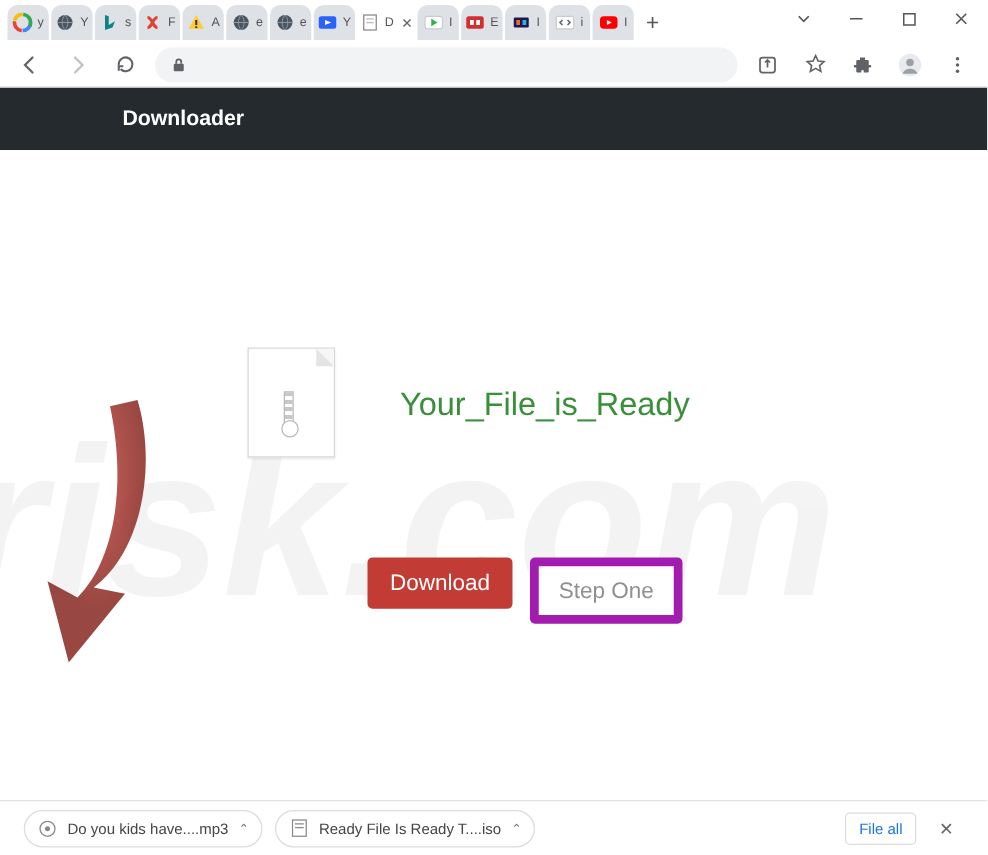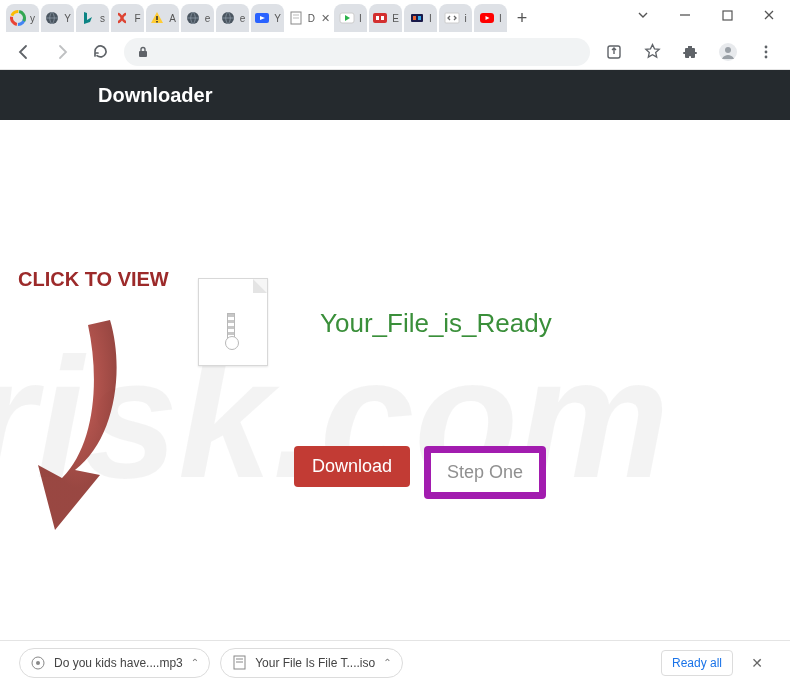--- a/index.html
+++ b/index.html
@@ -10,21 +10,21 @@
 .tab.small{width:33px;justify-content:center}
 .tab.active{background:#fff}
 .tab .fav{width:16px;height:16px;display:flex;align-items:center;justify-content:center;font-size:12px}
 .newtab{width:26px;height:26px;display:flex;align-items:center;justify-content:center;font-size:18px;color:#555;border-radius:50%}
 .winctrl{display:flex;align-items:center}
 .winbtn{width:42px;height:30px;display:flex;align-items:center;justify-content:center;color:#555}
 .toolbar{height:36px;background:#fff;display:flex;align-items:center;padding:0 10px;gap:10px;border-bottom:1px solid #e4e4e4}
 .tbtn{width:28px;height:28px;display:flex;align-items:center;justify-content:center;color:#5f6368;border-radius:50%}
 .omni{flex:1;height:28px;background:#f1f3f4;border-radius:14px;display:flex;align-items:center;padding:0 12px;color:#5f6368}
 .page{position:relative;height:570px;overflow:hidden}
-.pagehdr{height:50px;background:#252a2e;color:#fff;display:flex;align-items:center;padding-left:98px;font-size:20px;font-weight:bold}
+.pagehdr{height:50px;background:#252a2e;color:#fff;display:flex;align-items:center;padding-left:98px;font-size:17px;font-weight:bold}
 .content{position:relative;height:520px;background:#fff}
 .watermark{position:absolute;inset:0;pointer-events:none;opacity:0.09}
 .wt{font-size:230px;font-weight:bold;font-style:italic;color:#888;position:absolute}
 .clickview{position:absolute;left:18px;top:148px;color:#9c2a2a;font-weight:bold;font-size:20px;font-family:Arial} 
 .arrow{position:absolute;left:20px;top:190px}
 .fileicon{position:absolute;left:198px;top:158px;width:70px;height:88px;background:#fff;border:1px solid #d8d8d8;box-shadow:0 1px 2px rgba(0,0,0,.1)}
 .fileicon::before{content:"";position:absolute;right:0;top:0;border-style:solid;border-width:0 14px 14px 0;border-color:transparent #f6f6f6 transparent transparent}
 .fileicon::after{content:"";position:absolute;right:0;top:0;border-style:solid;border-width:14px 0 0 14px;border-color:transparent transparent transparent #e4e4e4}
 .zip{position:absolute;left:28px;top:34px;width:8px;height:28px;background:repeating-linear-gradient(180deg,#c7c7c7 0 3px,#fff 3px 6px);border:1px solid #b8b8b8}
 .zip::after{content:"";position:absolute;left:-3px;bottom:-10px;width:12px;height:12px;border:1px solid #b8b8b8;border-radius:50%;background:#fff}
@@ -266,21 +266,20 @@
     </div>
     <svg class="arrow" width="130" height="230">
       <defs>
           <radialGradient id="rg" cx="50%" cy="30%">
             <stop offset="0%" stop-color="#c24a42"></stop>
             <stop offset="100%" stop-color="#8b2e28"></stop>
           </radialGradient>
         </defs>
       <path d="M90 10 C 105 60, 95 130, 55 160 L 80 165 L 35 220 L 18 155 L 42 168 C 75 135, 80 70, 68 15 Z" fill="url(#rg)" opacity="0.88"></path>
     </svg>
-    <div class="clickview">CLICK TO VIEW</div>
     <div class="fileicon">
         <div class="zip"></div>
       </div>
     <div class="readytxt">Your_File_is_Ready</div>
     <button class="dlbtn">Download</button>
     <button class="stepbtn">Step One</button>
   </div>
 </div>
 
 <div class="dlbar">
@@ -295,19 +294,19 @@
     <span class="chev">⌃</span>
   </div>
   <div class="dlitem">
     <span class="di">
         <svg width="13" height="15" viewBox="0 0 13 15">
           <rect x="1" y="1" width="11" height="13" stroke="#888" fill="none"></rect>
           <line x1="3" y1="4" x2="10" y2="4" stroke="#888"></line>
           <line x1="3" y1="7" x2="10" y2="7" stroke="#888"></line>
         </svg>
       </span>
-    <span>Your File Is File T....iso</span>
+    <span>Ready File Is Ready T....iso</span>
     <span class="chev">⌃</span>
   </div>
   <div class="spacer"></div>
-  <button class="showall">Ready all</button>
+  <button class="showall">File all</button>
   <div class="xbtn">✕</div>
 </div>
 
 </body></html>

